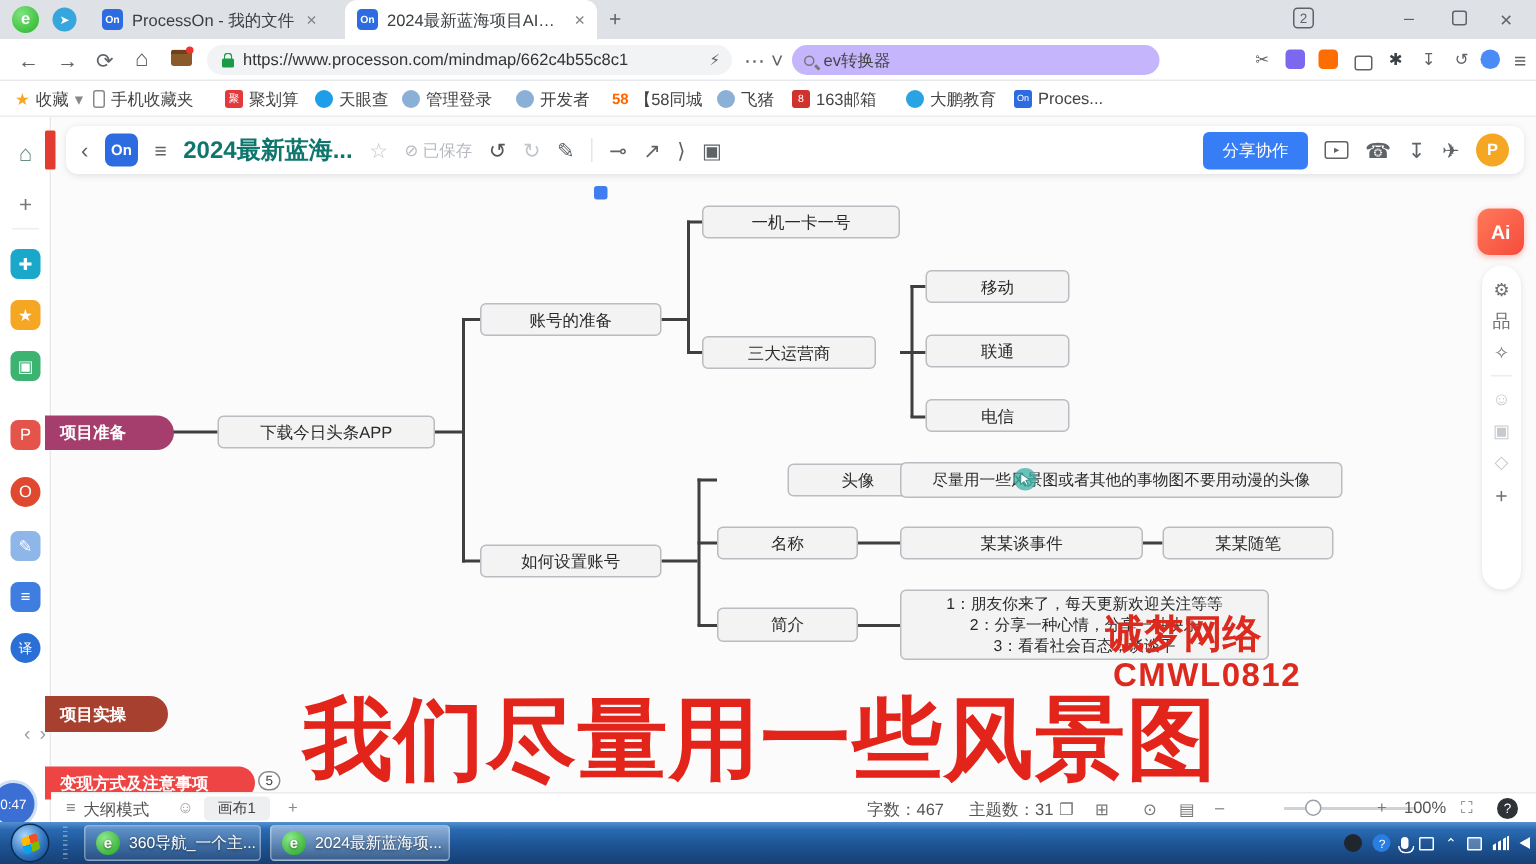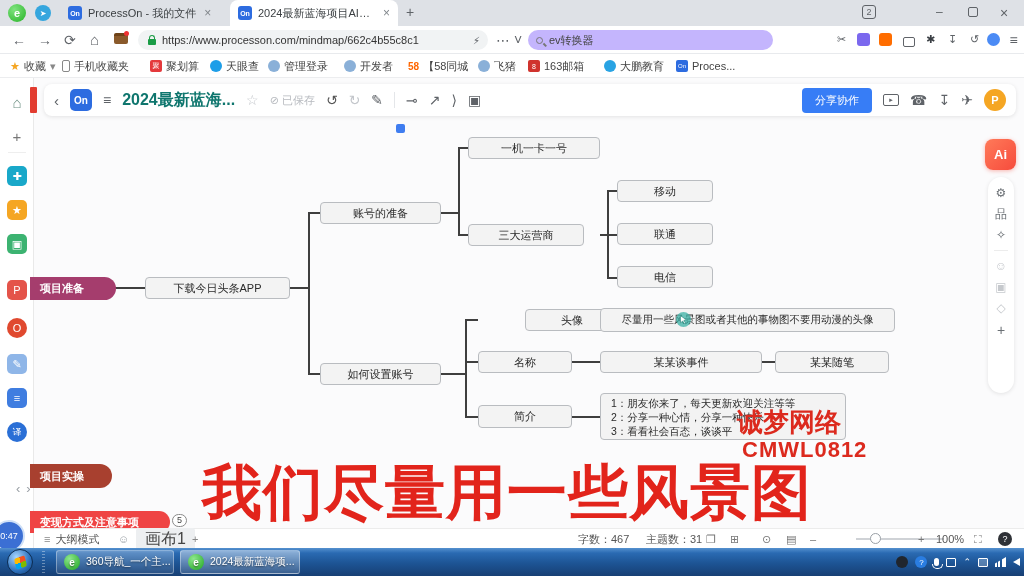--- a/index.html
+++ b/index.html
@@ -78,31 +78,31 @@
   .rp-ic{font-size:12px;color:#6b7075;line-height:1;}
   .rp-ic.light{color:#c6c9cd;}
   .rp-div{width:14px;height:1px;background:#ececec;}
   
   .mnode{position:absolute;background:#f3f3f3;border:1px solid #b9bcc0;border-radius:4px;display:flex;align-items:center;
     justify-content:center;font-size:11px;color:#2a2a2a;padding:0 4px;white-space:nowrap;}
   .mpill{position:absolute;color:#fff;font-weight:bold;font-size:11px;display:flex;align-items:center;
     padding-left:10px;border-radius:0 12px 12px 0;white-space:nowrap;}
   .hl,.vl{position:absolute;background:#3f3f3f;}
   .hl{height:2px;} .vl{width:2px;}
-  .note{align-items:flex-start;flex-direction:column;justify-content:center;padding:4px 10px;white-space:nowrap;}
+  .note{align-items:center;flex-direction:column;justify-content:center;padding:4px 10px;white-space:nowrap;}
   .note span{line-height:14px;}
   .count-badge{position:absolute;border:1px solid #8a8a8a;background:#fff;border-radius:8px;font-size:9px;color:#444;
     padding:0 4px;line-height:11px;}
   .cursor-dot{position:absolute;width:15px;height:15px;border-radius:50%;background:rgba(59,178,166,.75);
     display:flex;align-items:center;justify-content:center;}
   
   #statusbar{position:absolute;left:34px;top:528px;width:990px;height:20px;background:#fff;border-top:1px solid #ececec;
     font-size:11px;color:#555;}
   .st{position:absolute;top:0;height:20px;display:flex;align-items:center;white-space:nowrap;}
-  .canvas-pill{background:#edeff1;border-radius:3px;padding:1px 9px;font-size:16px;color:#444;}
+  .canvas-pill{background:#edeff1;border-radius:3px;padding:1px 9px;font-size:10px;color:#444;}
   .slider-track{position:absolute;left:822px;top:9px;width:88px;height:2px;background:#cfd2d6;}
   .slider-knob{position:absolute;left:836px;top:4px;width:11px;height:11px;border-radius:50%;background:#fff;border:1px solid #9aa0a6;}
   .help-circle{width:14px;height:14px;border-radius:50%;background:#2f3237;color:#fff;font-size:9px;
     display:flex;align-items:center;justify-content:center;}
   
   #subtitle{position:absolute;left:202px;top:453px;font-size:60px;font-weight:900;color:#e2241b;white-space:nowrap;letter-spacing:1px;}
   #wm1{position:absolute;left:737px;top:405px;font-size:26px;font-weight:bold;color:#dc2a1e;}
   #wm2{position:absolute;left:742px;top:437px;font-size:22px;font-weight:bold;color:#dc2a1e;letter-spacing:1px;}
   #timer{position:absolute;left:-7px;top:520px;width:32px;height:32px;border-radius:50%;background:#3b6fd4;border:2px solid #cfe0f7;
     color:#fff;font-size:9px;display:flex;align-items:center;justify-content:center;}

